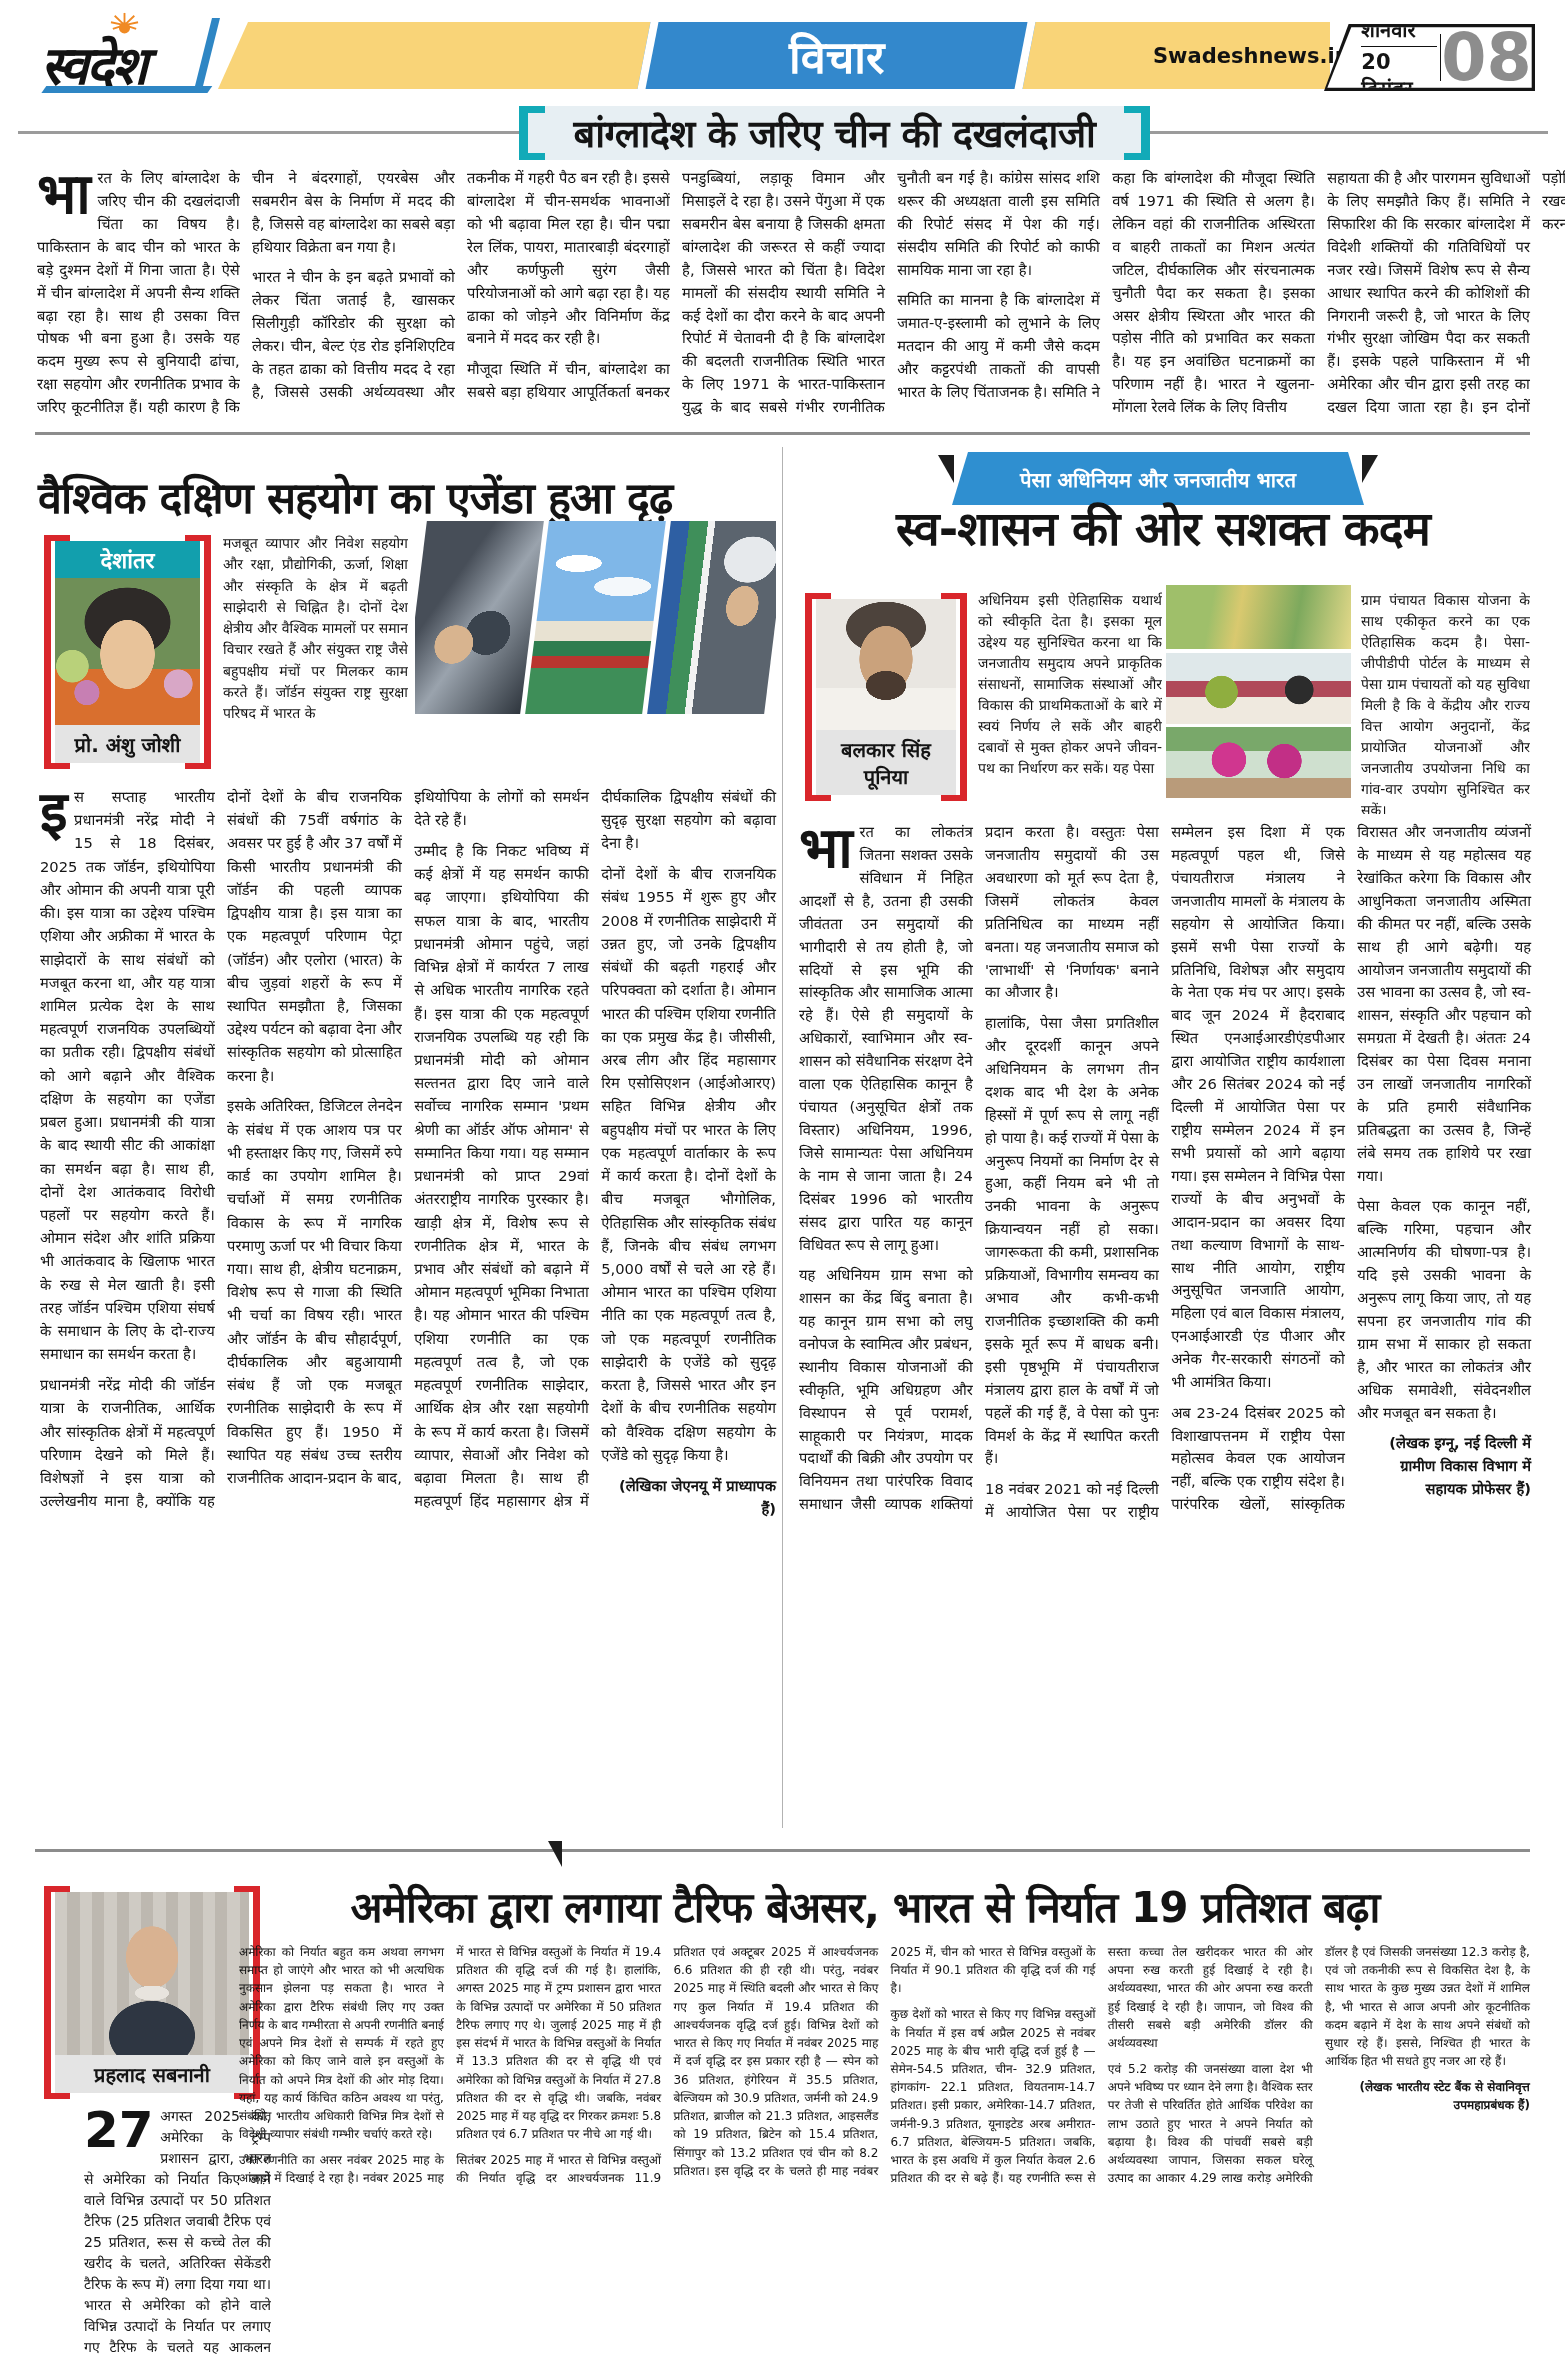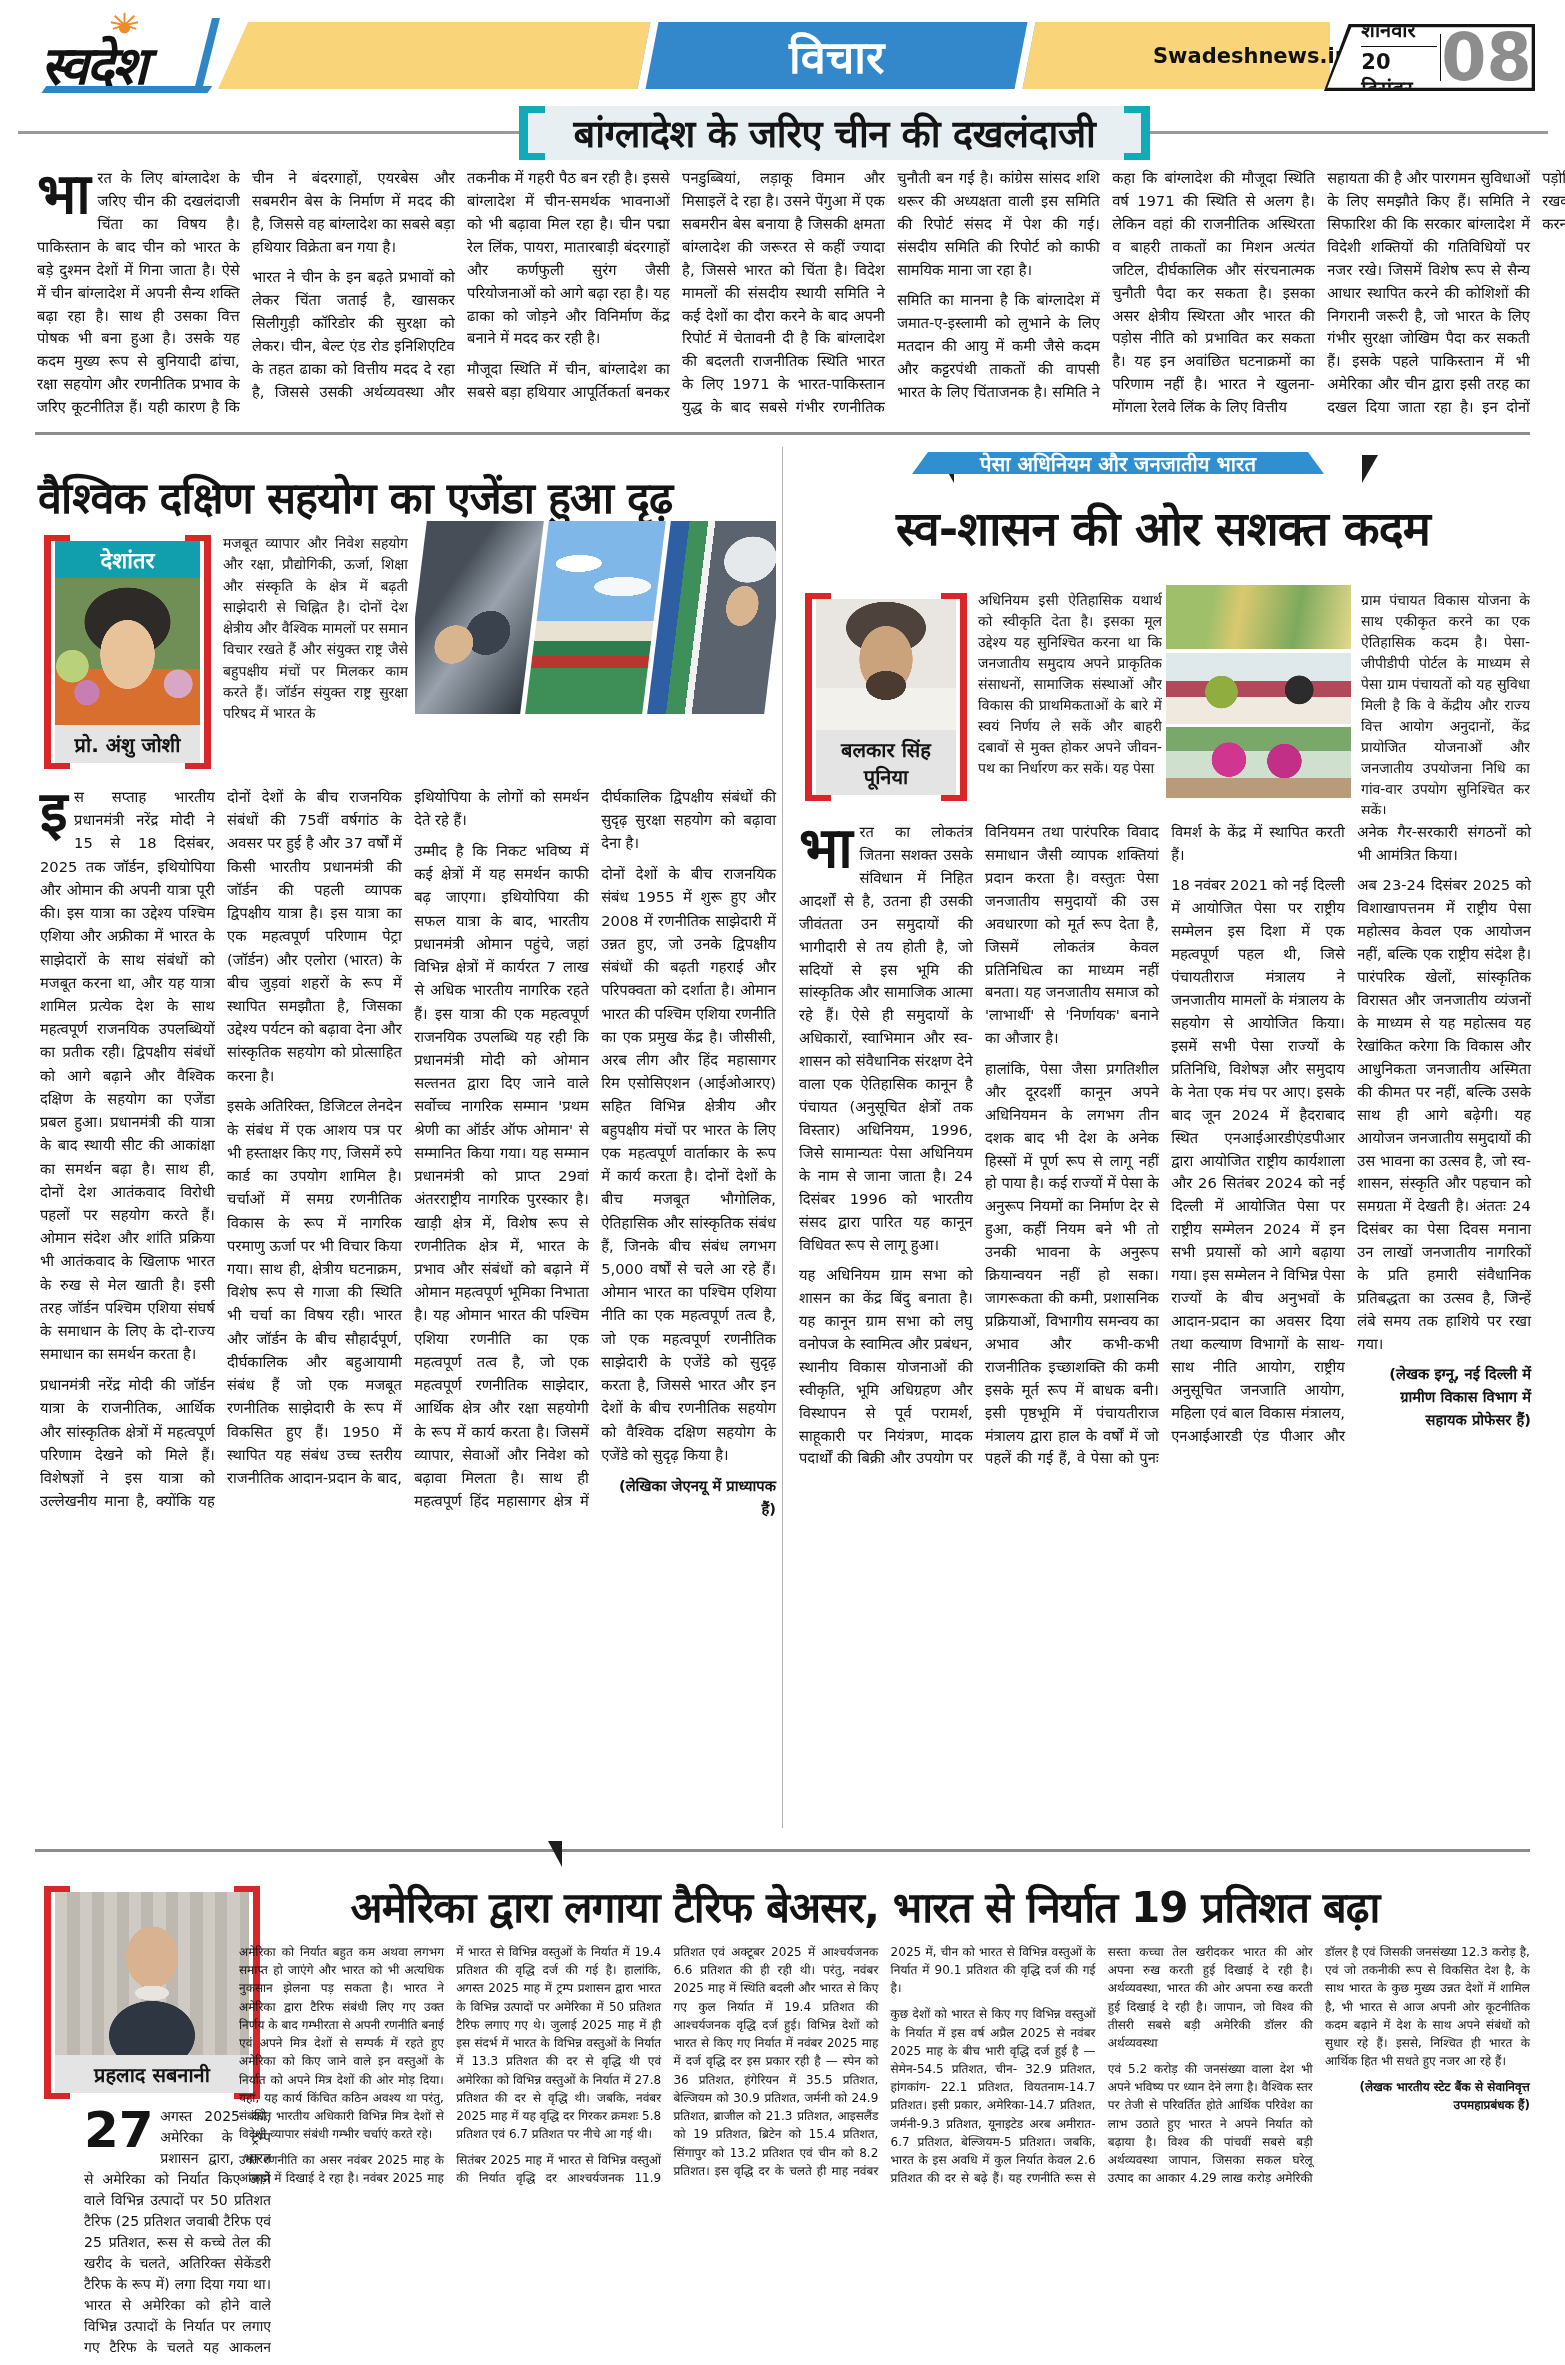--- a/index.html
+++ b/index.html
@@ -83,21 +83,21 @@
   .pan3b{background:
      radial-gradient(ellipse 26.5px 33px at 70% 44%,#d8b48f 0 60%,transparent 61%),
      radial-gradient(ellipse 43px 38px at 72% 20%,#e6e9ec 0 60%,transparent 61%),
      linear-gradient(90deg,#2e5fa3 0 16%,#3f8f5a 16% 32%,#f2f2f2 32% 38%,#5b646e 38% 100%);}
   .a2-body{left:40px;top:785px;width:736px;height:1016px;column-count:4;column-gap:12.3px;font-size:14.7px;line-height:1.58;}
   .tail-byline{font-weight:700;text-align:right;}
   
   .ribbon{background:#2F8FD0;color:#fff;display:flex;align-items:center;justify-content:center;
           font-size:20.3px;font-weight:700;clip-path:polygon(16px 0,calc(100% - 16px) 0,100% 100%,0 100%);}
   .fold{position:absolute;width:0;height:0;border-style:solid;}
-  .a3-kicker{left:912px;top:452px;width:412px;height:22px;}
+  .a3-kicker{left:952px;top:452px;width:412px;height:53px;}
   .fold.kl{left:938px;top:455px;border-width:0 16px 28px 0;border-color:transparent #1d1d1d transparent transparent;}
   .fold.kr{left:1362px;top:455px;border-width:28px 16px 0 0;border-color:#1d1d1d transparent transparent transparent;}
   .a3-title{left:795px;top:495px;width:736px;text-align:center;font-size:47px;font-weight:800;letter-spacing:-0.9px;white-space:nowrap;}
   .a3-authorbox{left:805px;top:593px;width:162px;height:208px;}
   .a3-side{left:978px;top:590px;width:184px;height:224px;font-size:14px;line-height:1.5;text-align:justify;overflow:hidden;}
   .a3-collage{left:1166px;top:585px;width:185px;height:213px;display:flex;flex-direction:column;gap:3.8px;}
   .c1{flex:1;background:linear-gradient(100deg,#9fbf6a 0 25%,#d9c96f 40%,#7da95d 70%,#e4d98a 100%);}
   .c2{flex:1.1;background:
      radial-gradient(circle at 30% 55%,#8fae3f 0 16px,transparent 16.6px),
      radial-gradient(circle at 72% 52%,#2c2c2c 0 14px,transparent 14.7px),
@@ -221,20 +221,21 @@
     <div class="c3"></div>
   </div>
   <div class="abs cols a3-right">ग्राम पंचायत विकास योजना के साथ एकीकृत करने का एक ऐतिहासिक कदम है। पेसा-जीपीडीपी पोर्टल के माध्यम से पेसा ग्राम पंचायतों को यह सुविधा मिली है कि वे केंद्रीय और राज्य वित्त आयोग अनुदानों, केंद्र प्रायोजित योजनाओं और जनजातीय उपयोजना निधि का गांव-वार उपयोग सुनिश्चित कर सकें।</div>
   <div class="abs cols a3-body">
     <span class="dcap">भा</span>
   <p>रत का लोकतंत्र जितना सशक्त उसके संविधान में निहित आदर्शों से है, उतना ही उसकी जीवंतता उन समुदायों की भागीदारी से तय होती है, जो सदियों से इस भूमि की सांस्कृतिक और सामाजिक आत्मा रहे हैं। ऐसे ही समुदायों के अधिकारों, स्वाभिमान और स्व-शासन को संवैधानिक संरक्षण देने वाला एक ऐतिहासिक कानून है पंचायत (अनुसूचित क्षेत्रों तक विस्तार) अधिनियम, 1996, जिसे सामान्यतः पेसा अधिनियम के नाम से जाना जाता है। 24 दिसंबर 1996 को भारतीय संसद द्वारा पारित यह कानून विधिवत रूप से लागू हुआ।</p>
       <p>यह अधिनियम ग्राम सभा को शासन का केंद्र बिंदु बनाता है। यह कानून ग्राम सभा को लघु वनोपज के स्वामित्व और प्रबंधन, स्थानीय विकास योजनाओं की स्वीकृति, भूमि अधिग्रहण और विस्थापन से पूर्व परामर्श, साहूकारी पर नियंत्रण, मादक पदार्थों की बिक्री और उपयोग पर विनियमन तथा पारंपरिक विवाद समाधान जैसी व्यापक शक्तियां प्रदान करता है। वस्तुतः पेसा जनजातीय समुदायों की उस अवधारणा को मूर्त रूप देता है, जिसमें लोकतंत्र केवल प्रतिनिधित्व का माध्यम नहीं बनता। यह जनजातीय समाज को 'लाभार्थी' से 'निर्णायक' बनाने का औजार है।</p>
       <p>हालांकि, पेसा जैसा प्रगतिशील और दूरदर्शी कानून अपने अधिनियमन के लगभग तीन दशक बाद भी देश के अनेक हिस्सों में पूर्ण रूप से लागू नहीं हो पाया है। कई राज्यों में पेसा के अनुरूप नियमों का निर्माण देर से हुआ, कहीं नियम बने भी तो उनकी भावना के अनुरूप क्रियान्वयन नहीं हो सका। जागरूकता की कमी, प्रशासनिक प्रक्रियाओं, विभागीय समन्वय का अभाव और कभी-कभी राजनीतिक इच्छाशक्ति की कमी इसके मूर्त रूप में बाधक बनी। इसी पृष्ठभूमि में पंचायतीराज मंत्रालय द्वारा हाल के वर्षों में जो पहलें की गई हैं, वे पेसा को पुनः विमर्श के केंद्र में स्थापित करती हैं।</p>
       <p>18 नवंबर 2021 को नई दिल्ली में आयोजित पेसा पर राष्ट्रीय सम्मेलन इस दिशा में एक महत्वपूर्ण पहल थी, जिसे पंचायतीराज मंत्रालय ने जनजातीय मामलों के मंत्रालय के सहयोग से आयोजित किया। इसमें सभी पेसा राज्यों के प्रतिनिधि, विशेषज्ञ और समुदाय के नेता एक मंच पर आए। इसके बाद जून 2024 में हैदराबाद स्थित एनआईआरडीएंडपीआर द्वारा आयोजित राष्ट्रीय कार्यशाला और 26 सितंबर 2024 को नई दिल्ली में आयोजित पेसा पर राष्ट्रीय सम्मेलन 2024 में इन सभी प्रयासों को आगे बढ़ाया गया। इस सम्मेलन ने विभिन्न पेसा राज्यों के बीच अनुभवों के आदान-प्रदान का अवसर दिया तथा कल्याण विभागों के साथ-साथ नीति आयोग, राष्ट्रीय अनुसूचित जनजाति आयोग, महिला एवं बाल विकास मंत्रालय, एनआईआरडी एंड पीआर और अनेक गैर-सरकारी संगठनों को भी आमंत्रित किया।</p>
       <p>अब 23-24 दिसंबर 2025 को विशाखापत्तनम में राष्ट्रीय पेसा महोत्सव केवल एक आयोजन नहीं, बल्कि एक राष्ट्रीय संदेश है। पारंपरिक खेलों, सांस्कृतिक विरासत और जनजातीय व्यंजनों के माध्यम से यह महोत्सव यह रेखांकित करेगा कि विकास और आधुनिकता जनजातीय अस्मिता की कीमत पर नहीं, बल्कि उसके साथ ही आगे बढ़ेगी। यह आयोजन जनजातीय समुदायों की उस भावना का उत्सव है, जो स्व-शासन, संस्कृति और पहचान को समग्रता में देखती है। अंततः 24 दिसंबर का पेसा दिवस मनाना उन लाखों जनजातीय नागरिकों के प्रति हमारी संवैधानिक प्रतिबद्धता का उत्सव है, जिन्हें लंबे समय तक हाशिये पर रखा गया।</p>
+      <p>पेसा केवल एक कानून नहीं, बल्कि गरिमा, पहचान और आत्मनिर्णय की घोषणा-पत्र है। यदि इसे उसकी भावना के अनुरूप लागू किया जाए, तो यह सपना हर जनजातीय गांव की ग्राम सभा में साकार हो सकता है, और भारत का लोकतंत्र और अधिक समावेशी, संवेदनशील और मजबूत बन सकता है।</p>
       <p class="tail-byline">(लेखक इग्नू, नई दिल्ली में ग्रामीण विकास विभाग में सहायक प्रोफेसर हैं)</p>
     </div>
 
   <div class="abs rule3"></div>
   <div class="abs fold tl"></div>
   <div class="abs a4-title">अमेरिका द्वारा लगाया टैरिफ बेअसर, भारत से निर्यात 19 प्रतिशत बढ़ा</div>
   <div class="abs rbox a4-authorbox">
     <div class="abox-inner">
       <div class="abox-photo ph-sabnani"></div>
       <div class="abox-name">प्रहलाद सबनानी</div>

